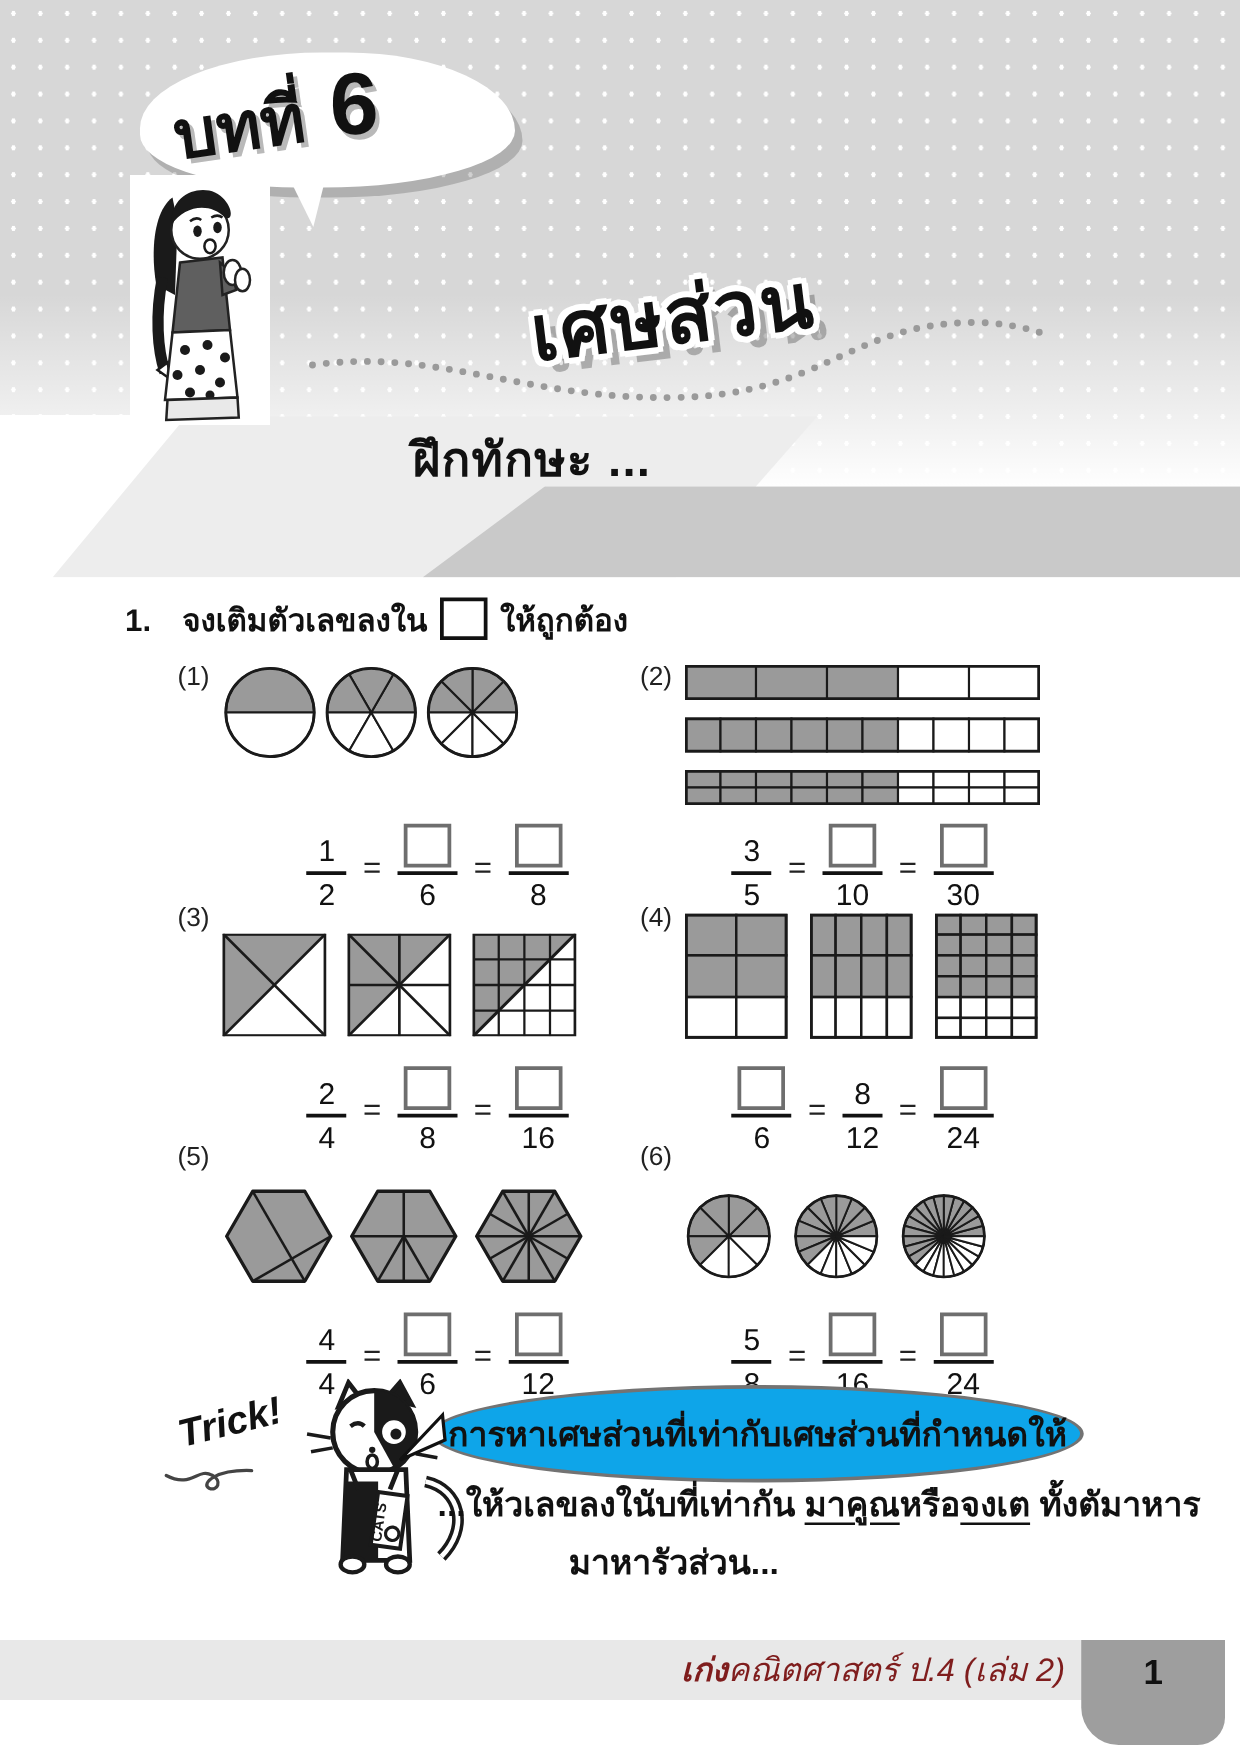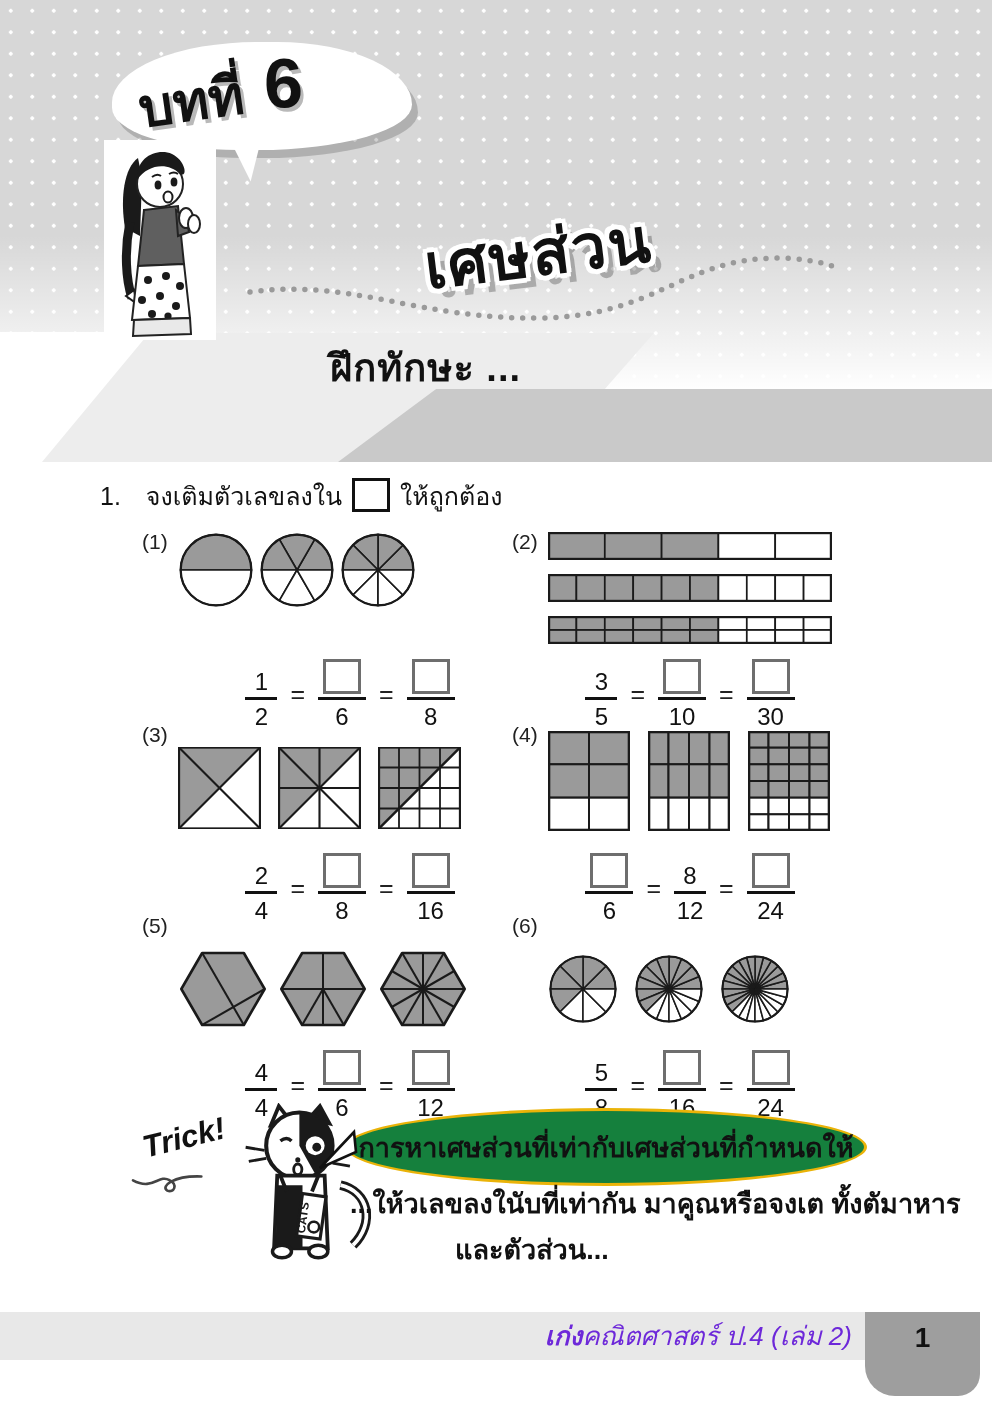--- a/index.html
+++ b/index.html
@@ -31,21 +31,21 @@
   .bubble-text .chnum{font-size:70px;margin-left:22px;display:inline-block;transform:rotate(6deg);}
   
   .chapter-title{position:absolute;left:424px;top:204px;z-index:7;transform:rotate(-7deg);
           font-size:62px;font-weight:800;letter-spacing:2px;white-space:nowrap;
           text-shadow:-4px -4px 0 #fff,4px -4px 0 #fff,-4px 4px 0 #fff,4px 4px 0 #fff,
                       -5px 0 0 #fff,5px 0 0 #fff,0 -5px 0 #fff,0 5px 0 #fff,9px 10px 0 rgba(0,0,0,.25);}
   .curve{position:absolute;left:240px;top:240px;z-index:6;}
   
   .girl-box{position:absolute;left:104px;top:140px;width:112px;height:200px;background:#fff;z-index:6;}
   
-  .question{position:absolute;left:100px;top:476px;z-index:8;font-size:25px;font-weight:400;}
+  .question{position:absolute;left:100px;top:476px;z-index:8;font-size:25px;font-weight:700;}
   .question .qnum{margin-right:18px;}
   .qbox{display:inline-block;width:32px;height:28px;border:3px solid #111;background:#fff;
         vertical-align:-7px;margin:0 10px;}
   
   .problem{position:absolute;width:380px;height:195px;z-index:8;}
   .plabel{position:absolute;left:2px;top:6px;font-size:21px;color:#222;}
   .shapes{position:absolute;display:flex;align-items:flex-start;}
   .shapes.col{flex-direction:column;}
   .shape{display:block;line-height:0;}
   .equation{position:absolute;display:flex;justify-content:center;align-items:flex-start;width:320px;}
@@ -56,31 +56,31 @@
   .tbar{height:3px;background:#111;margin-top:3px;width:32px;}
   .term.boxed .tbar{width:48px;}
   .tden{font-size:24px;margin-top:3px;}
   .teq{font-size:25px;margin:0 13px;padding-top:30px;color:#222;}
   
   .trick-label{position:absolute;left:142px;top:1120px;z-index:9;transform:rotate(-14deg);
         font-size:31px;font-weight:700;font-style:italic;}
   .trick-swirl{position:absolute;left:130px;top:1168px;z-index:9;transform:rotate(-10deg);}
   .cat-box{position:absolute;left:233px;top:1103px;width:158px;height:158px;z-index:9;}
   .trick-bubble{position:absolute;left:345px;top:1108px;width:516px;height:72px;z-index:9;
-        background:#15803d;border:3px solid #eab308;border-radius:50%;
+        background:#0ea5e9;border:3px solid #737373;border-radius:50%;
         display:flex;align-items:center;justify-content:center;}
   .trick-bubble-text{font-size:27px;font-weight:800;white-space:nowrap;}
   .trick-tail{position:absolute;left:318px;top:1128px;z-index:10;}
   .trick-line1{position:absolute;left:350px;top:1182px;z-index:9;font-size:27px;font-weight:600;}
-  .trick-line1 .u{text-underline-offset:5px;text-align:right;}
+  .trick-line1 .u{text-decoration:underline;text-underline-offset:5px;text-align:right;}
   .trick-line2{position:absolute;left:455px;top:1228px;z-index:9;font-size:27px;font-weight:600;}
   
   .footer-band{position:absolute;left:0;top:1312px;width:866px;height:48px;background:#e8e8e8;z-index:8;}
   .footer-title{position:absolute;right:14px;top:0;height:48px;line-height:48px;
-        font-size:26px;font-style:italic;color:#6d28d9;}
+        font-size:26px;font-style:italic;color:#7f1d1d;}
   .footer-title .bold{font-weight:800;}
   .page-tab{position:absolute;left:865px;top:1312px;width:115px;height:84px;background:#9e9e9e;
         border-radius:0 0 22px 30px;z-index:9;text-align:center;}
   .page-num{font-size:28px;font-weight:700;margin-top:10px;color:#111;}
 </style>
 </head>
 <body>
 
 <div class="page">
 
@@ -589,21 +589,21 @@
     </svg>
   </div>
 
   <svg class="trick-tail" width="40" height="44" viewBox="0 0 40 44">
     <polygon points="36,4 2,40 38,24" fill="#fff" stroke="#111" stroke-width="2.6"></polygon>
   </svg>
   <div class="trick-bubble">
     <span class="trick-bubble-text">การหาเศษส่วนที่เท่ากับเศษส่วนที่กำหนดให้</span>
   </div>
   <div class="trick-line1"><span>...ให้วเลขลงในับที่เท่ากัน </span><span class="u">มาคูณ</span><span>หรือ</span><span class="u">จงเต</span><span> ทั้งตัมาหาร</span></div>
-  <div class="trick-line2">และตัวส่วน...</div>
+  <div class="trick-line2">มาหารัวส่วน...</div>
 
   <div class="footer-band">
     <div class="footer-title">
       <span class="bold">เก่ง</span><span>คณิตศาสตร์ ป.4 (เล่ม 2)</span>
     </div>
   </div>
   <div class="page-tab">
     <div class="page-num">1</div>
   </div>
 

